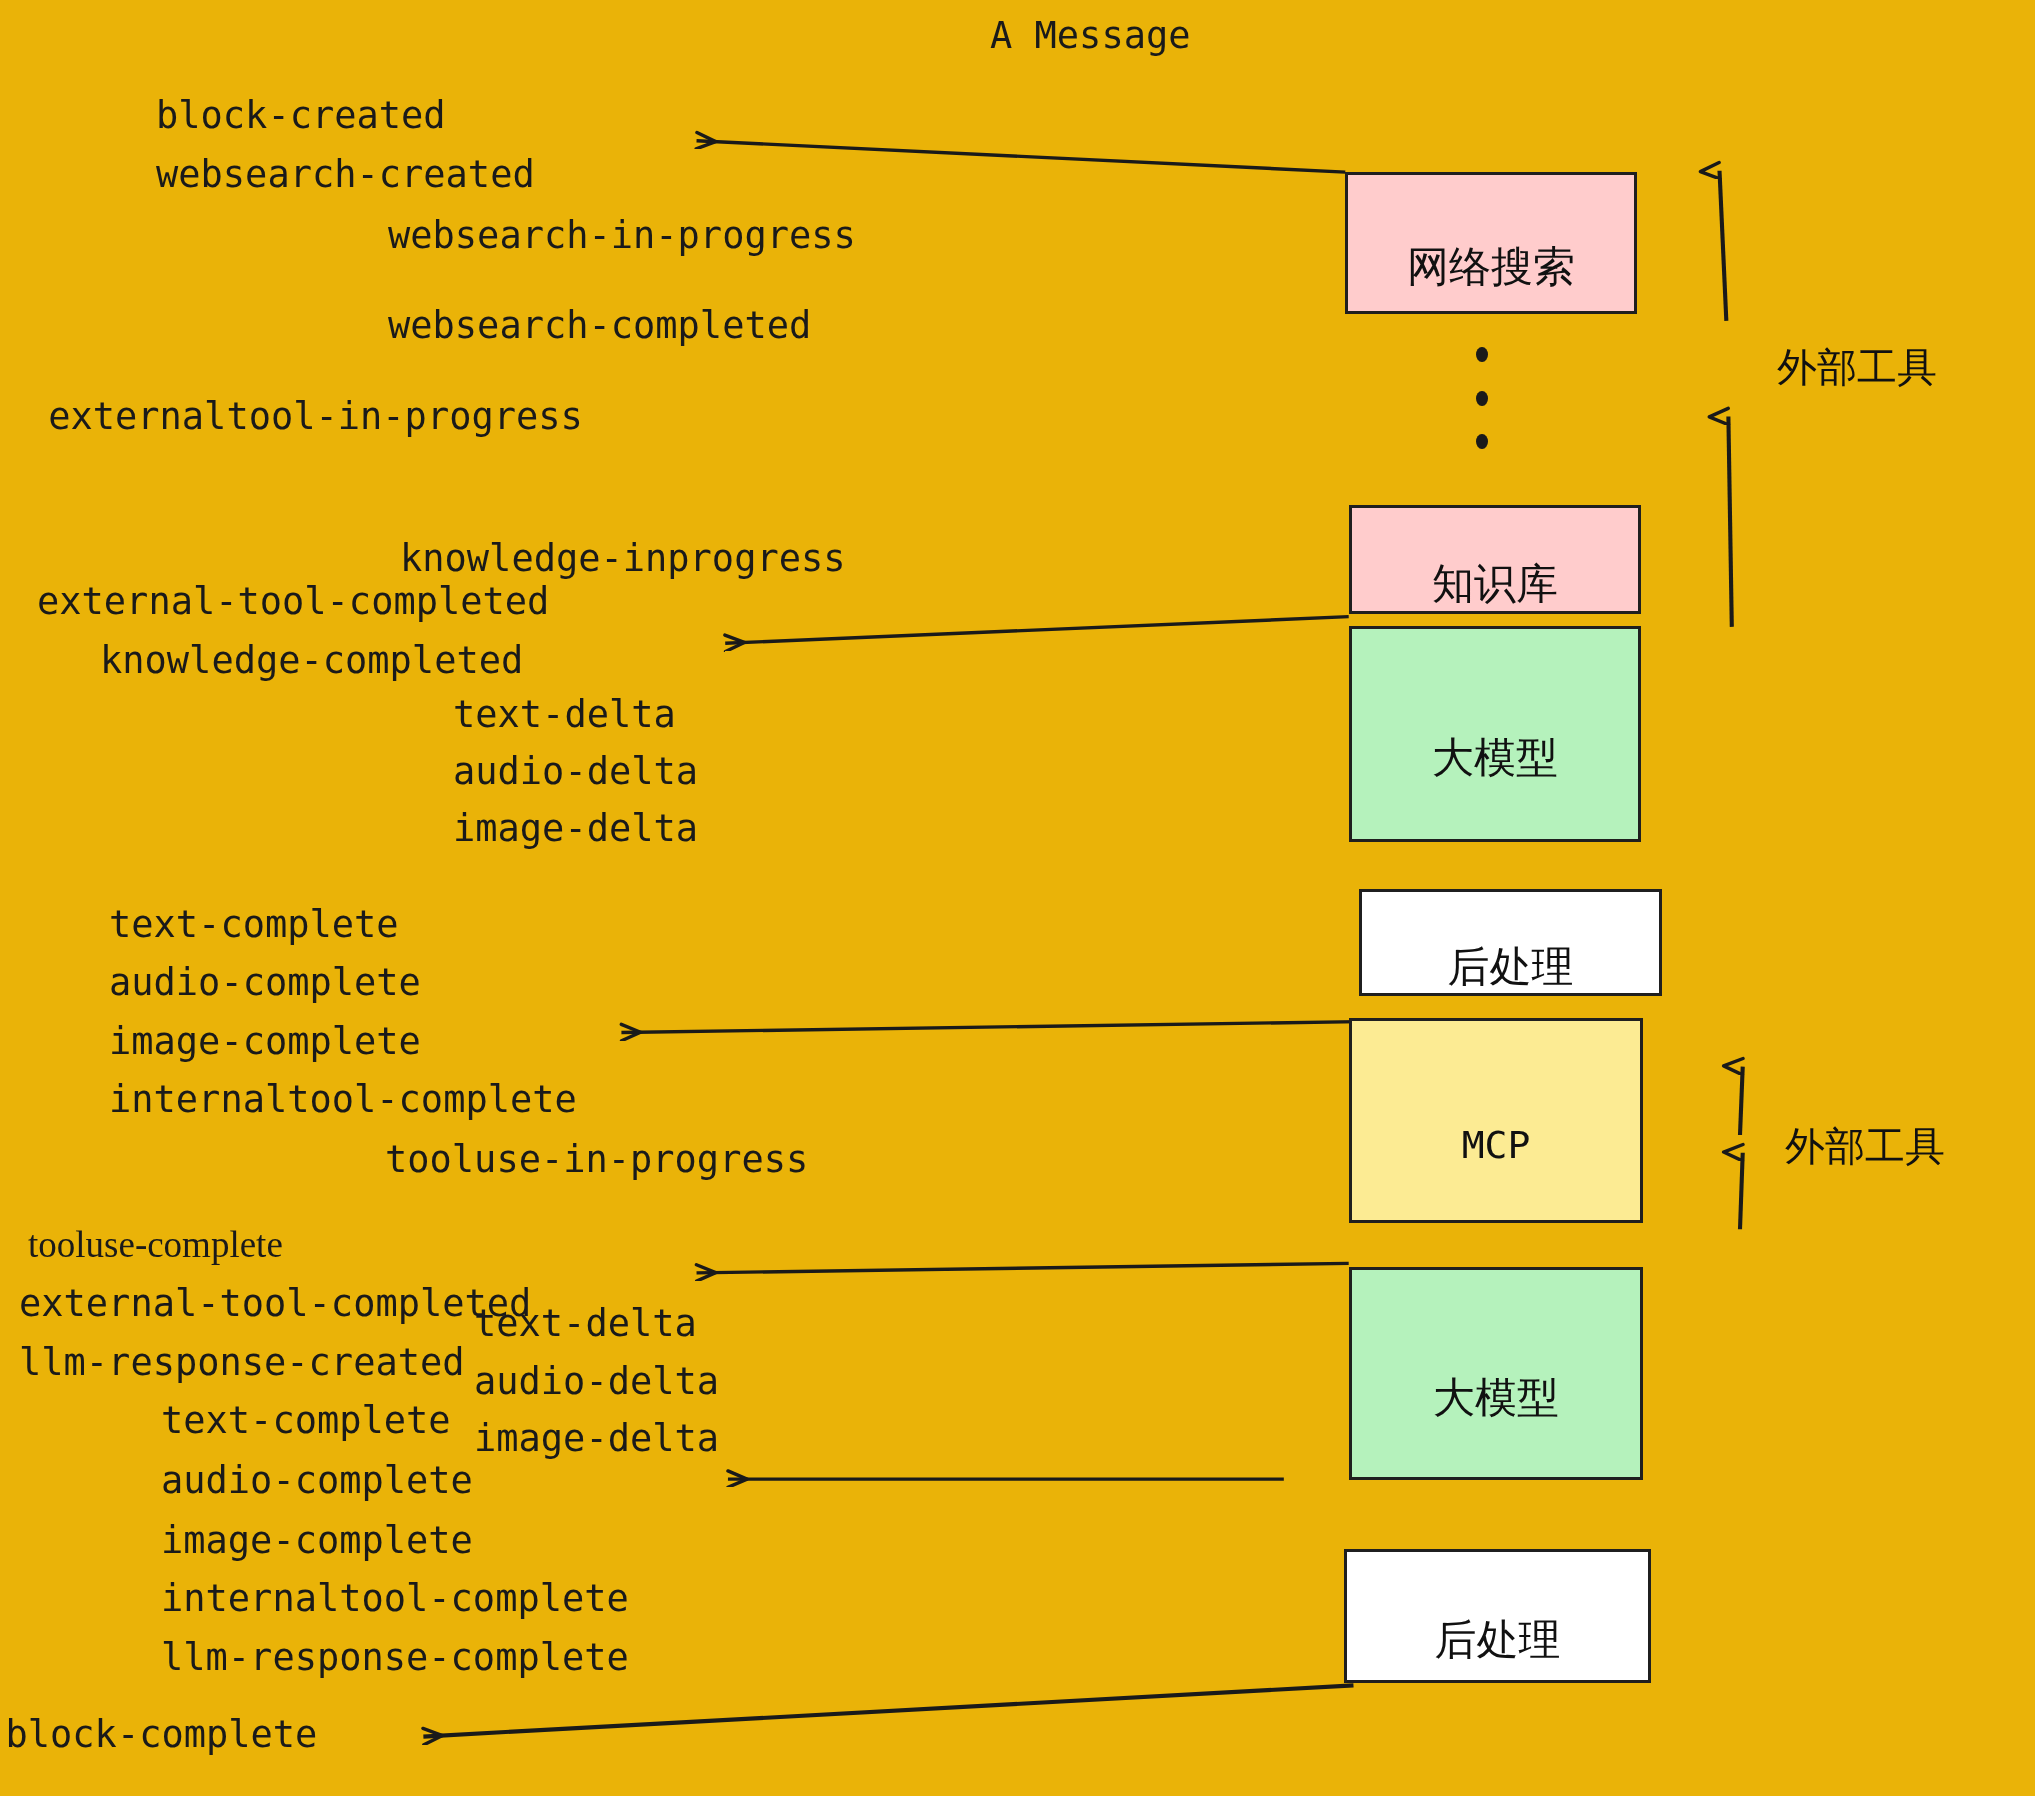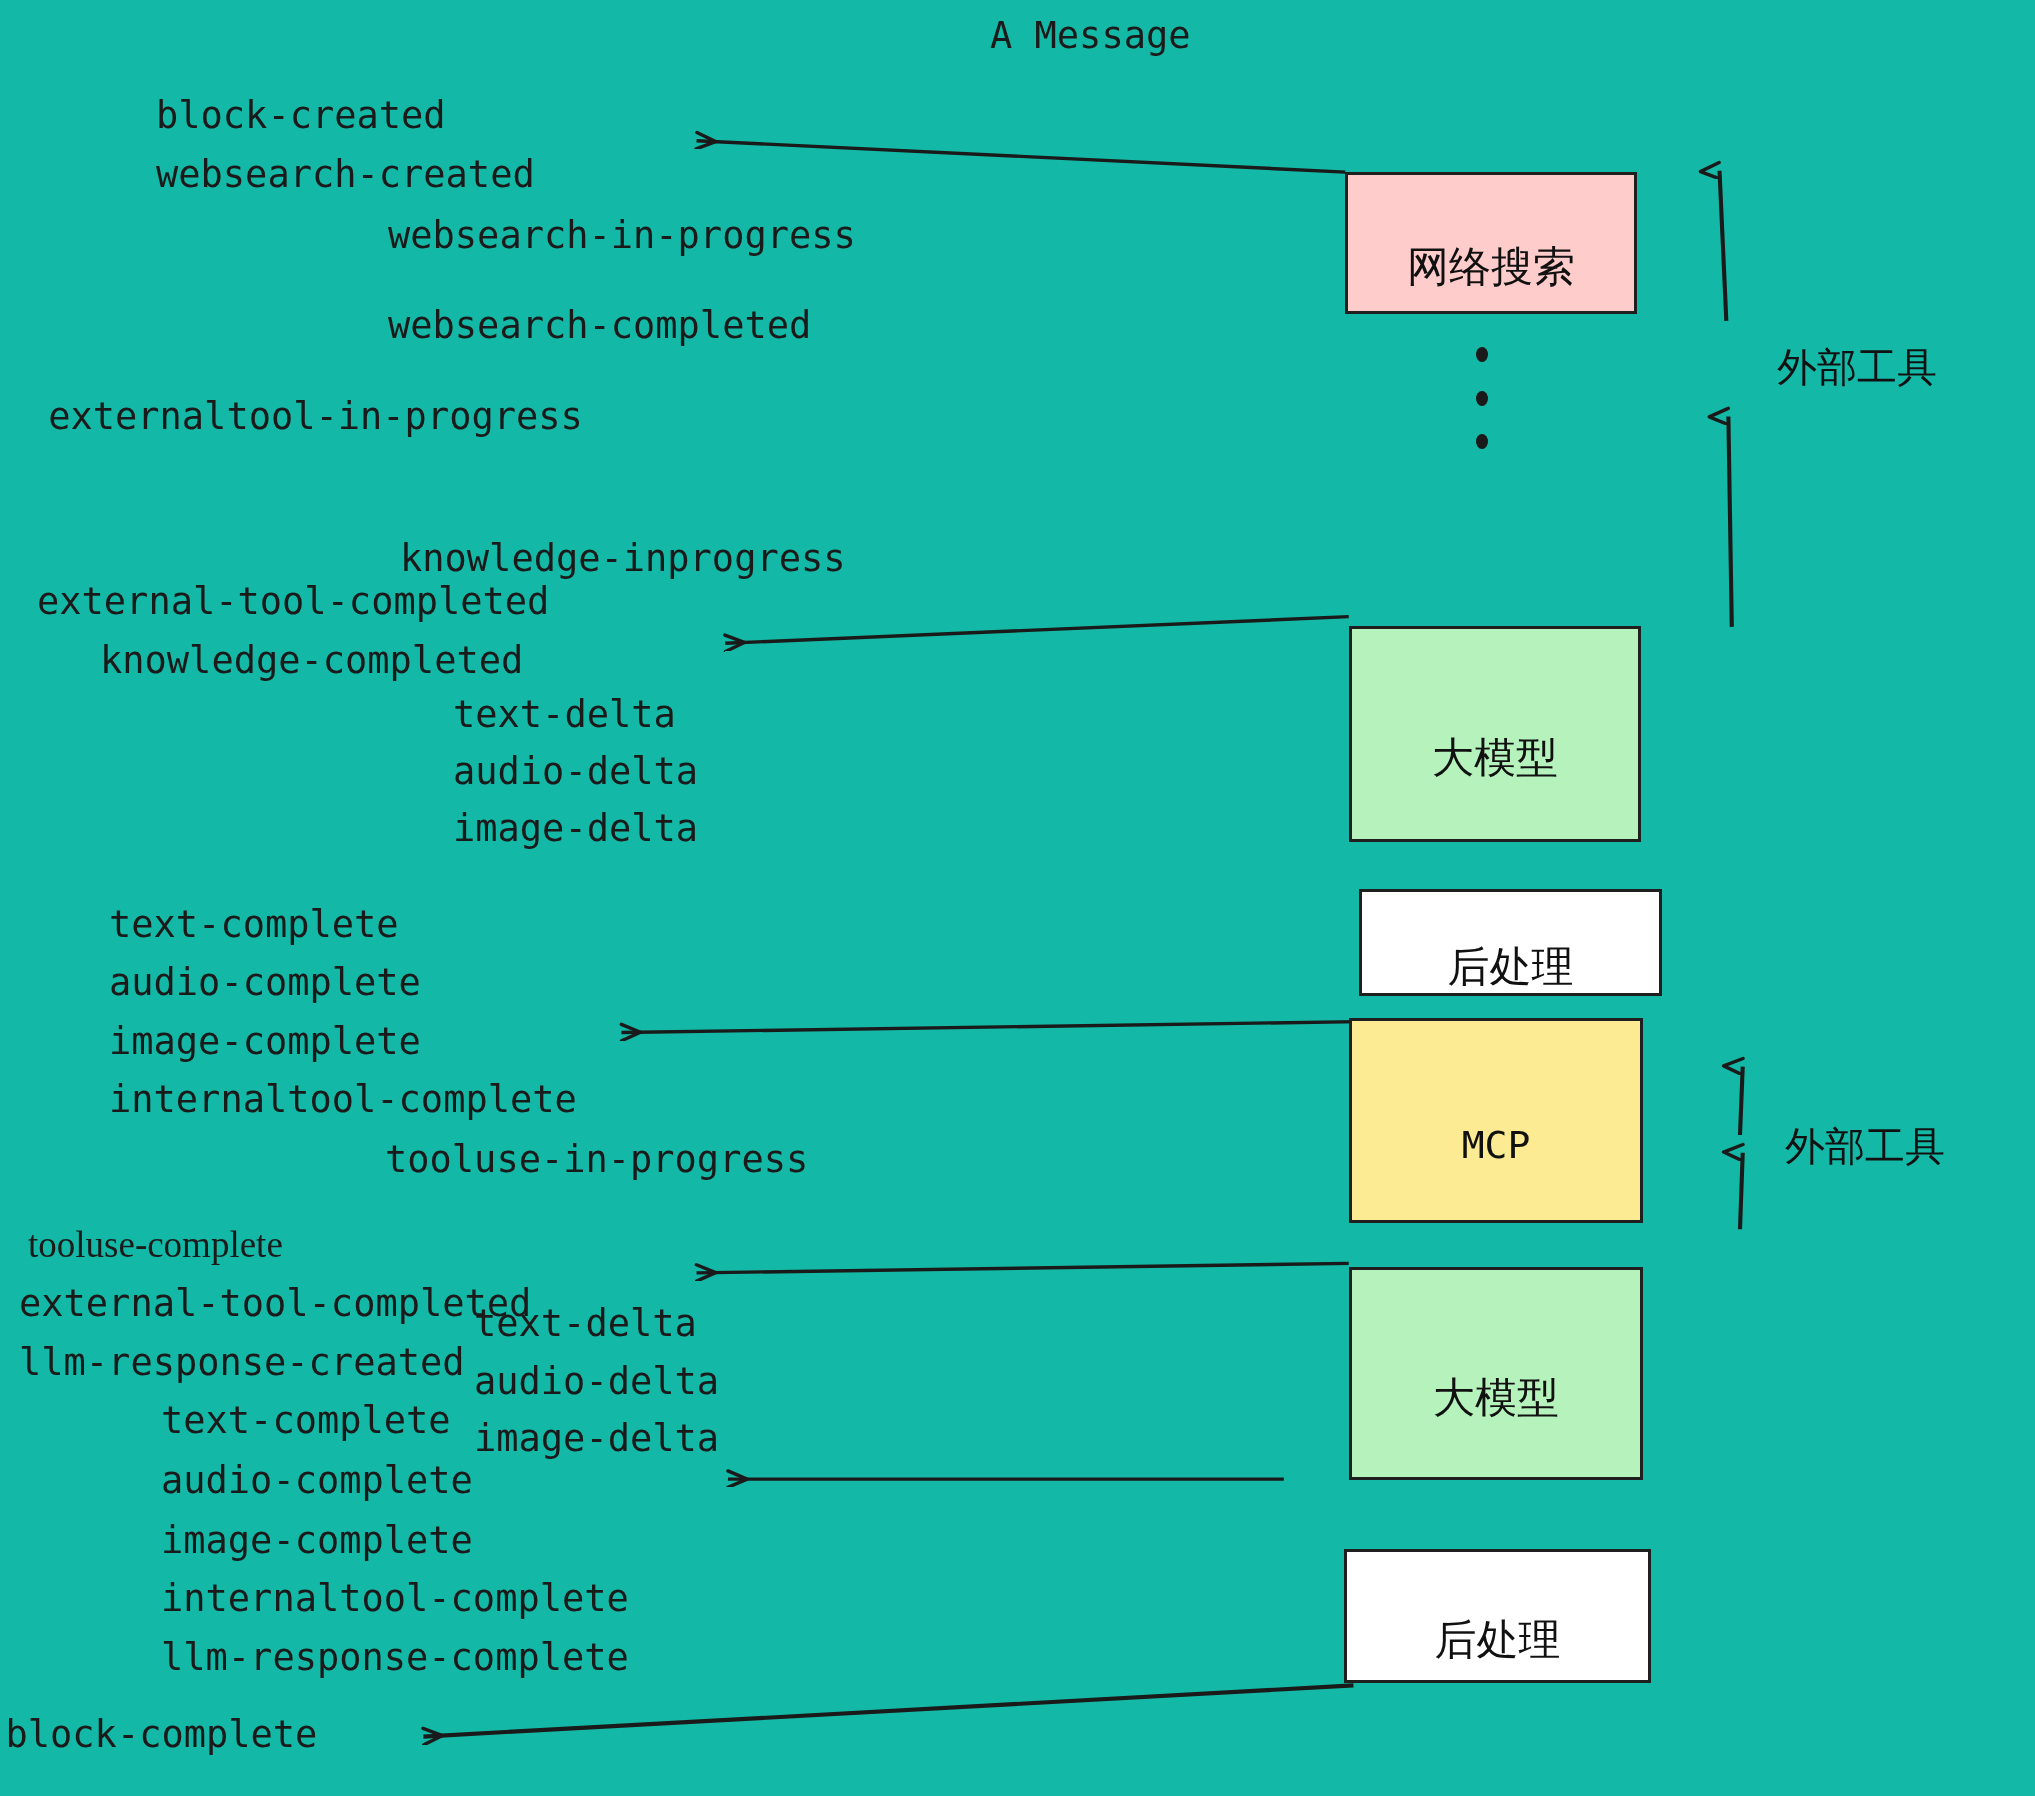--- a/index.html
+++ b/index.html
@@ -4,21 +4,21 @@
 <style>
   html, body {
     margin: 0;
     padding: 0;
     background: #ffffff;
   }
   #stage {
     position: relative;
     width: 2035px;
     height: 1796px;
-    background: #14b8a6;
+    background: #eab308;
     overflow: hidden;
     font-family: "DejaVu Sans Mono", "Liberation Mono", monospace;
     text-align: center;
   }
   svg#canvas {
     position: absolute;
     left: 0;
     top: 0;
     width: 2035px;
     height: 1796px;
@@ -116,20 +116,23 @@
     <path d="M 2548,1662 L 2552,1562" fill="none" stroke="#1a1a1a" stroke-width="6" marker-end="url(#ahu)"></path>
     <path d="M 2552,1688 L 2548,1800" fill="none" stroke="#1a1a1a" stroke-width="6" marker-end="url(#ahu)" transform="rotate(180 2550 1744)"></path>
   </svg>
 
   <div class="title" style="left:990px; top:17px;">A Message</div>
 
   <div class="node" style="left:1345px; top:172px; width:292px; height:142px; background:#FFCCCC;">
     <span class="node-label">网络搜索</span>
   </div>
 
+  <div class="node" style="left:1349px; top:505px; width:292px; height:109px; background:#FFCCCC;">
+    <span class="node-label">知识库</span>
+  </div>
 
   <div class="node" style="left:1349px; top:626px; width:292px; height:216px; background:#B5F2BC;">
     <span class="node-label">大模型</span>
   </div>
 
   <div class="node" style="left:1359px; top:889px; width:303px; height:107px; background:#FFFFFF;">
     <span class="node-label">后处理</span>
   </div>
 
   <div class="node" style="left:1349px; top:1018px; width:294px; height:205px; background:#FCEB93;">

